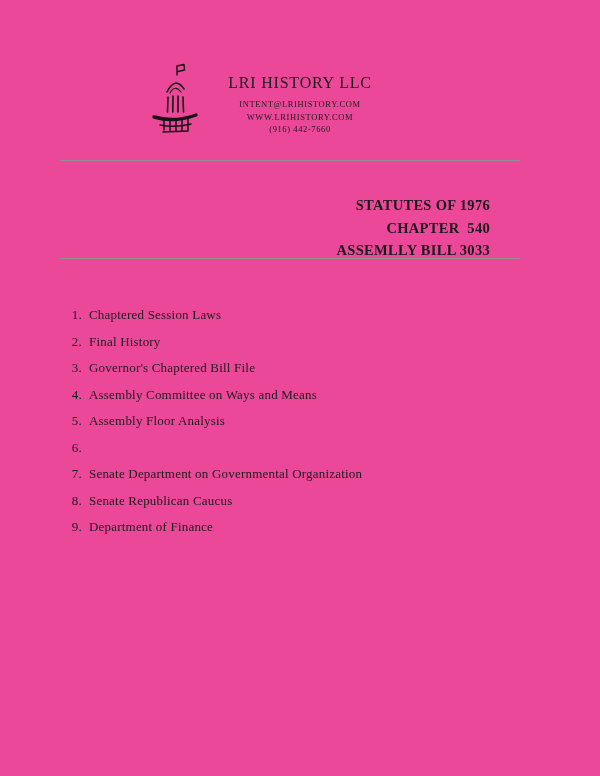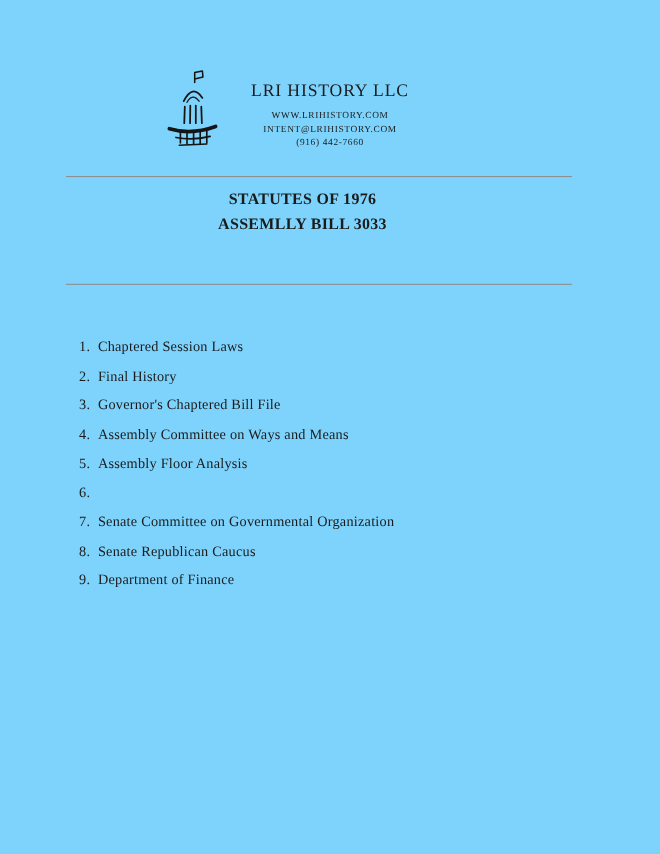--- a/index.html
+++ b/index.html
@@ -4,21 +4,21 @@
 <style>
   html, body {
     margin: 0;
     padding: 0;
     background: #ffffff;
   }
   .page {
     position: relative;
     width: 600px;
     height: 776px;
-    background: #7dd3fc;
+    background: #ec4899;
     font-family: "Liberation Serif", "DejaVu Serif", serif;
     color: #1b1b1b;
     overflow: hidden;
   }
 
   
   .logo {
     position: absolute;
     left: 146px;
     top: 62px;
@@ -51,24 +51,24 @@
     width: 460px;
     height: 0;
     border-top: 1px solid #8f8f8f;
   }
   .rule-1 { top: 160px; }
   .rule-2 { top: 258px; }
 
   
   .citation {
     position: absolute;
-    top: 170px;
+    top: 194px;
     left: 60px;
     width: 430px;
-    text-align: center;
+    text-align: right;
     font-weight: bold;
     font-size: 14.5px;
     line-height: 22.5px;
     letter-spacing: 0.3px;
   }
   .citation-line { white-space: pre; }
 
   
   .toc-title {
     position: absolute;
@@ -126,29 +126,30 @@
       <path d="M18 57 L18 68" stroke="#151515" stroke-width="1.5" stroke-linecap="round"></path>
       <path d="M24 58.5 L24 69" stroke="#151515" stroke-width="1.5" stroke-linecap="round"></path>
       <path d="M30 59 L30 69" stroke="#151515" stroke-width="1.5" stroke-linecap="round"></path>
       <path d="M36 58 L36 69" stroke="#151515" stroke-width="1.5" stroke-linecap="round"></path>
       <path d="M42 57 L42 68" stroke="#151515" stroke-width="1.5" stroke-linecap="round"></path>
     </svg>
   </div>
 
   <div class="company-block">
     <div class="company-name">LRI HISTORY LLC</div>
+    <div class="contact-line">INTENT@LRIHISTORY.COM</div>
     <div class="contact-line">WWW.LRIHISTORY.COM</div>
-    <div class="contact-line">INTENT@LRIHISTORY.COM</div>
     <div class="contact-line">(916) 442-7660</div>
   </div>
 
   <div class="rule rule-1"></div>
 
   <div class="citation">
     <div class="citation-line">STATUTES OF 1976</div>
+    <div class="citation-line">CHAPTER  540</div>
     <div class="citation-line">ASSEMLLY BILL 3033</div>
   </div>
 
   <div class="rule rule-2"></div>
 
 
   <div class="toc-list">
     <div class="toc-item">
       <span class="toc-num">1.</span>
       <span class="toc-label">Chaptered Session Laws</span>
@@ -167,21 +168,21 @@
     </div>
     <div class="toc-item">
       <span class="toc-num">5.</span>
       <span class="toc-label">Assembly Floor Analysis</span>
     </div>
     <div class="toc-item">
       <span class="toc-num">6.</span>
     </div>
     <div class="toc-item">
       <span class="toc-num">7.</span>
-      <span class="toc-label">Senate Committee on Governmental Organization</span>
+      <span class="toc-label">Senate Department on Governmental Organization</span>
     </div>
     <div class="toc-item">
       <span class="toc-num">8.</span>
       <span class="toc-label">Senate Republican Caucus</span>
     </div>
     <div class="toc-item">
       <span class="toc-num">9.</span>
       <span class="toc-label">Department of Finance</span>
     </div>
   </div>

